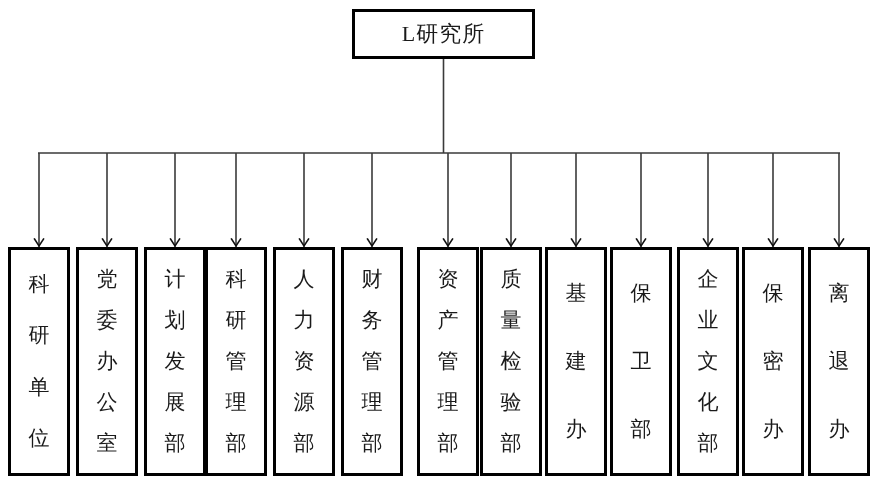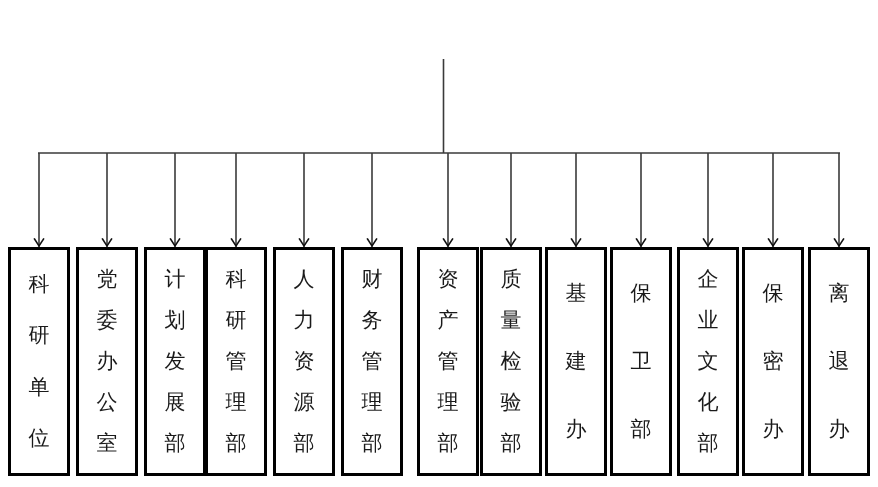--- a/index.html
+++ b/index.html
@@ -118,20 +118,23 @@
         <line x1="645.5" y1="239" x2="641" y2="246"></line>
         <line x1="703.5" y1="239" x2="708" y2="246"></line>
         <line x1="712.5" y1="239" x2="708" y2="246"></line>
         <line x1="768.5" y1="239" x2="773" y2="246"></line>
         <line x1="777.5" y1="239" x2="773" y2="246"></line>
         <line x1="834.5" y1="239" x2="839" y2="246"></line>
         <line x1="843.5" y1="239" x2="839" y2="246"></line>
       </g>
   </svg>
 
+  <div class="node-box root-box">
+    <span class="root-label">L研究所</span>
+  </div>
 
   <div id="dept-layer">
       <div class="node-box dept-box" style="left: 8px; top: 247px; width: 62px; height: 229px;">
         <div class="dept-label" title="科研单位">
           <span>科</span>
           <span>研</span>
           <span>单</span>
           <span>位</span>
         </div>
       </div>

